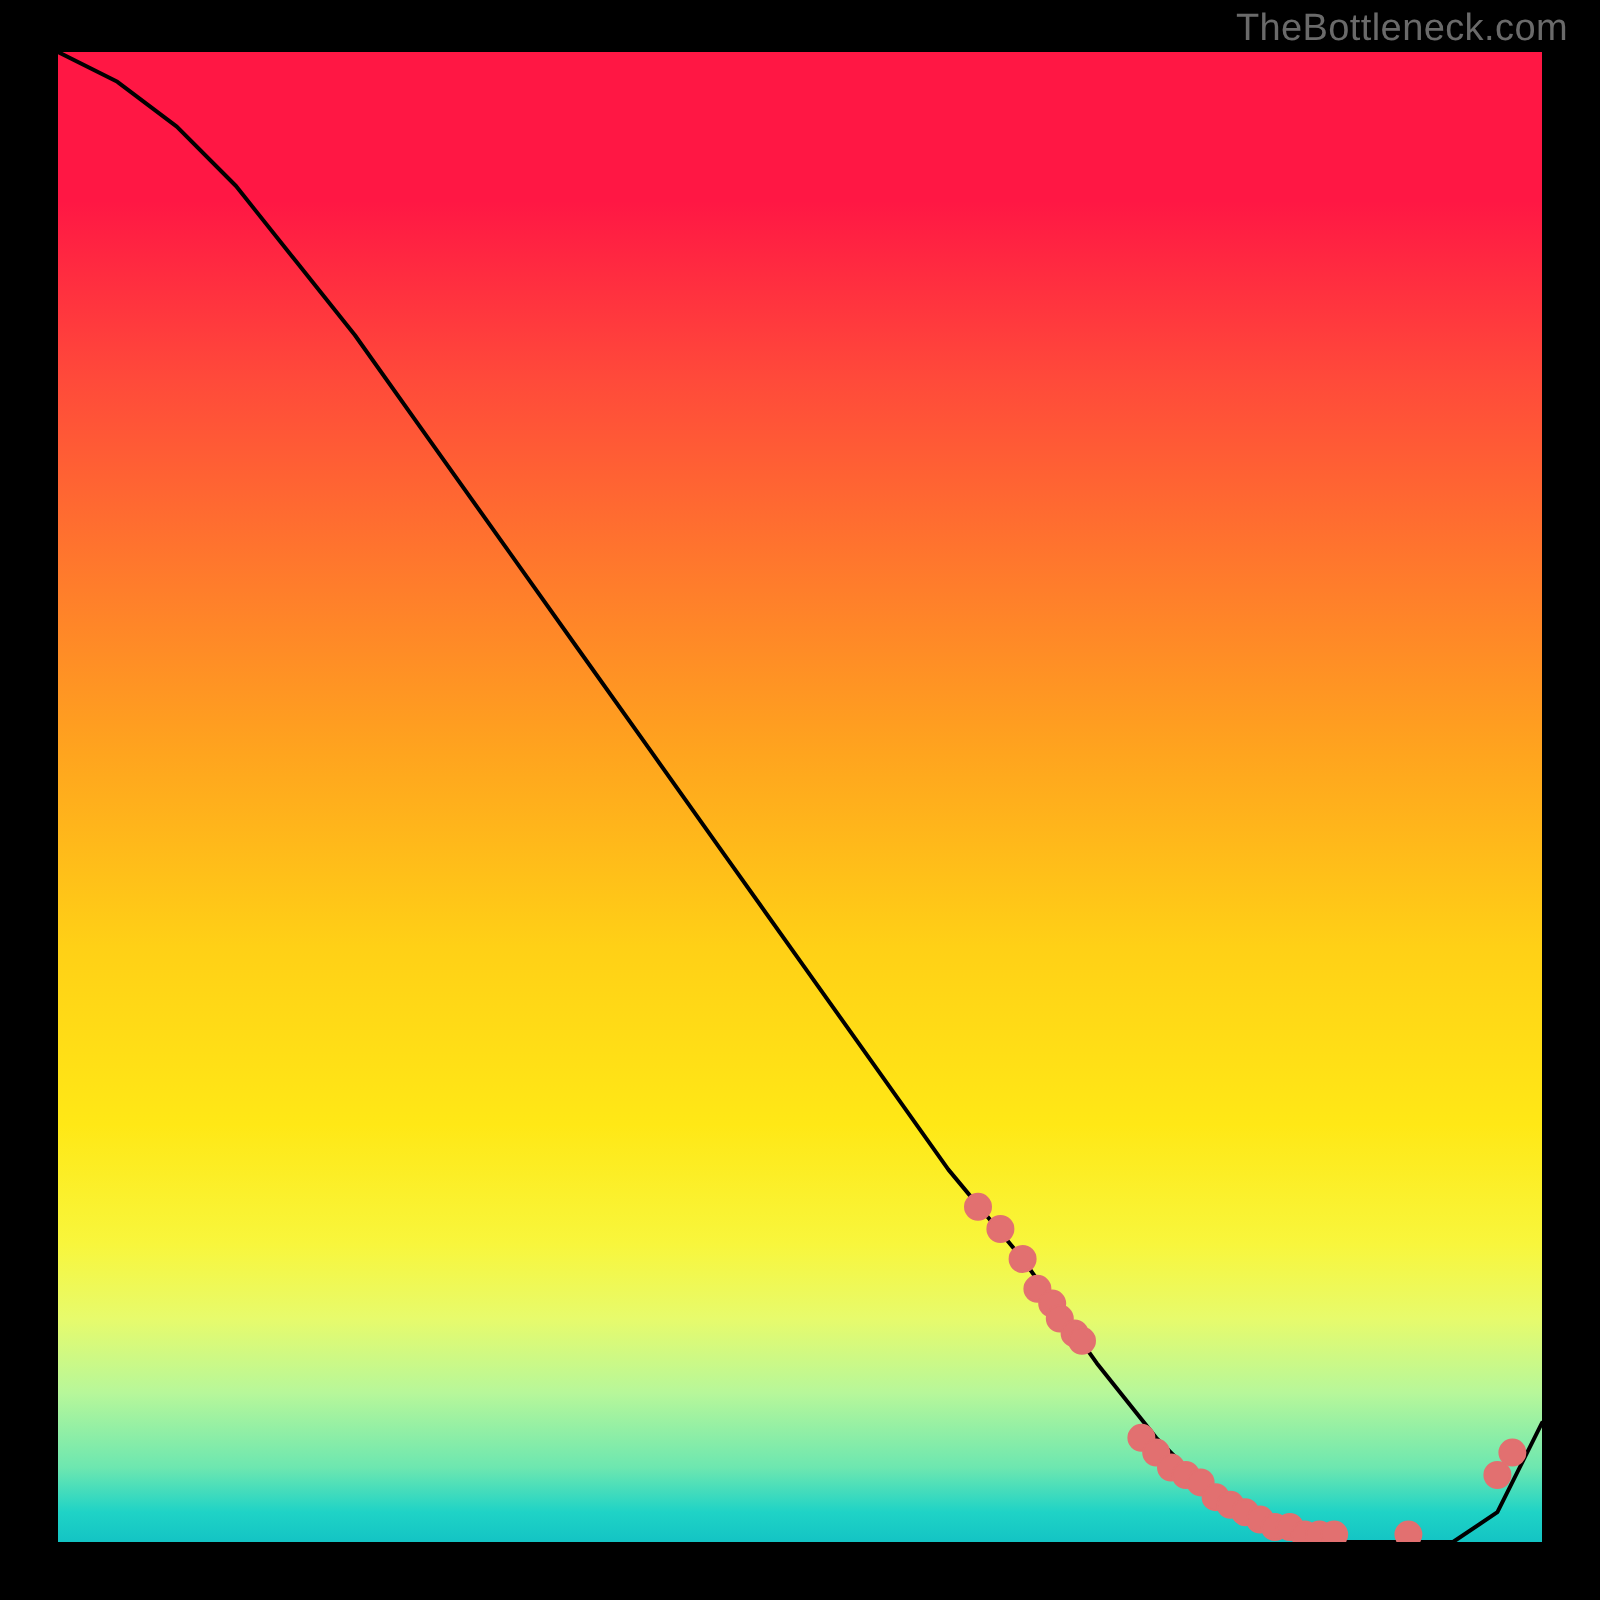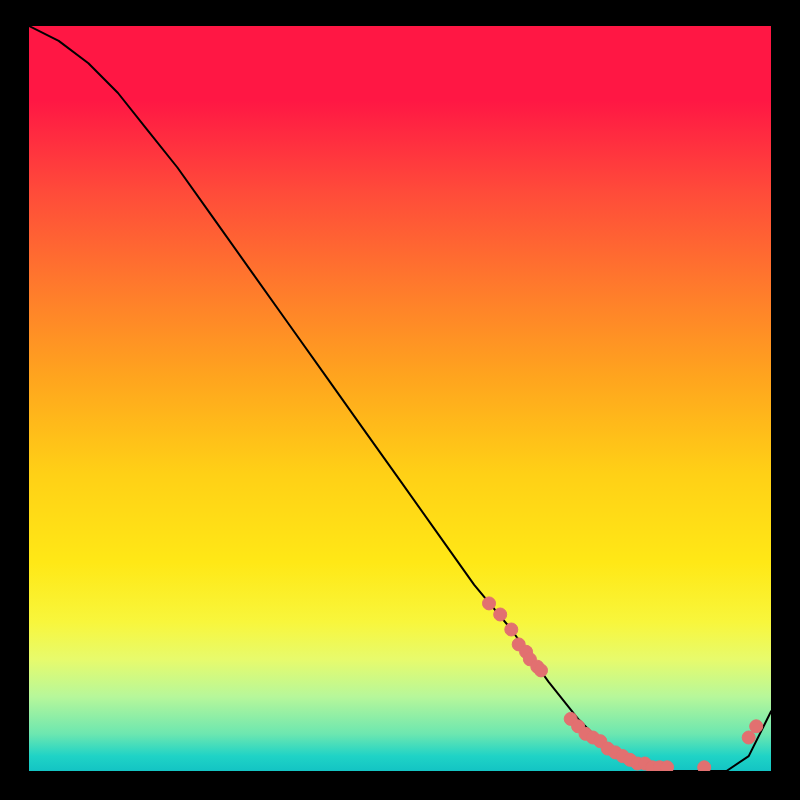--- a/index.html
+++ b/index.html
@@ -68,20 +68,21 @@
     font-family: Arial, Helvetica, sans-serif;
     font-size: 19px;
     letter-spacing: 0.2px;
     font-weight: 400;
   }
 </style>
 </head>
 <body>
 
 <div class="wrap">
+  <div class="watermark">TheBottleneck.com</div>
 
   <div class="plot-area">
     <div class="gradient-bg"></div>
     <svg class="curve-svg" viewBox="0 0 742 745" preserveAspectRatio="none">
       <path id="curve" class="curve-path" d="M0.0 0.0 L29.7 14.9 L59.4 37.3 L89.0 67.0 L118.7 104.3 L148.4 141.5 L185.5 193.7 L222.6 245.8 L259.7 298.0 L296.8 350.1 L333.9 402.3 L371.0 454.4 L408.1 506.6 L445.2 558.8 L482.3 603.5 L519.4 655.6 L549.1 692.9 L578.8 722.6 L608.4 737.5 L638.1 745.0 L667.8 745.0 L697.5 745.0 L719.7 730.1 L742.0 685.4"></path>
       <g id="dots">
           <circle cx="460.0" cy="577.4" r="6.5" class="data-dot"></circle>
           <circle cx="471.2" cy="588.5" r="6.5" class="data-dot"></circle>
           <circle cx="482.3" cy="603.5" r="6.5" class="data-dot"></circle>
           <circle cx="489.7" cy="618.4" r="6.5" class="data-dot"></circle>

